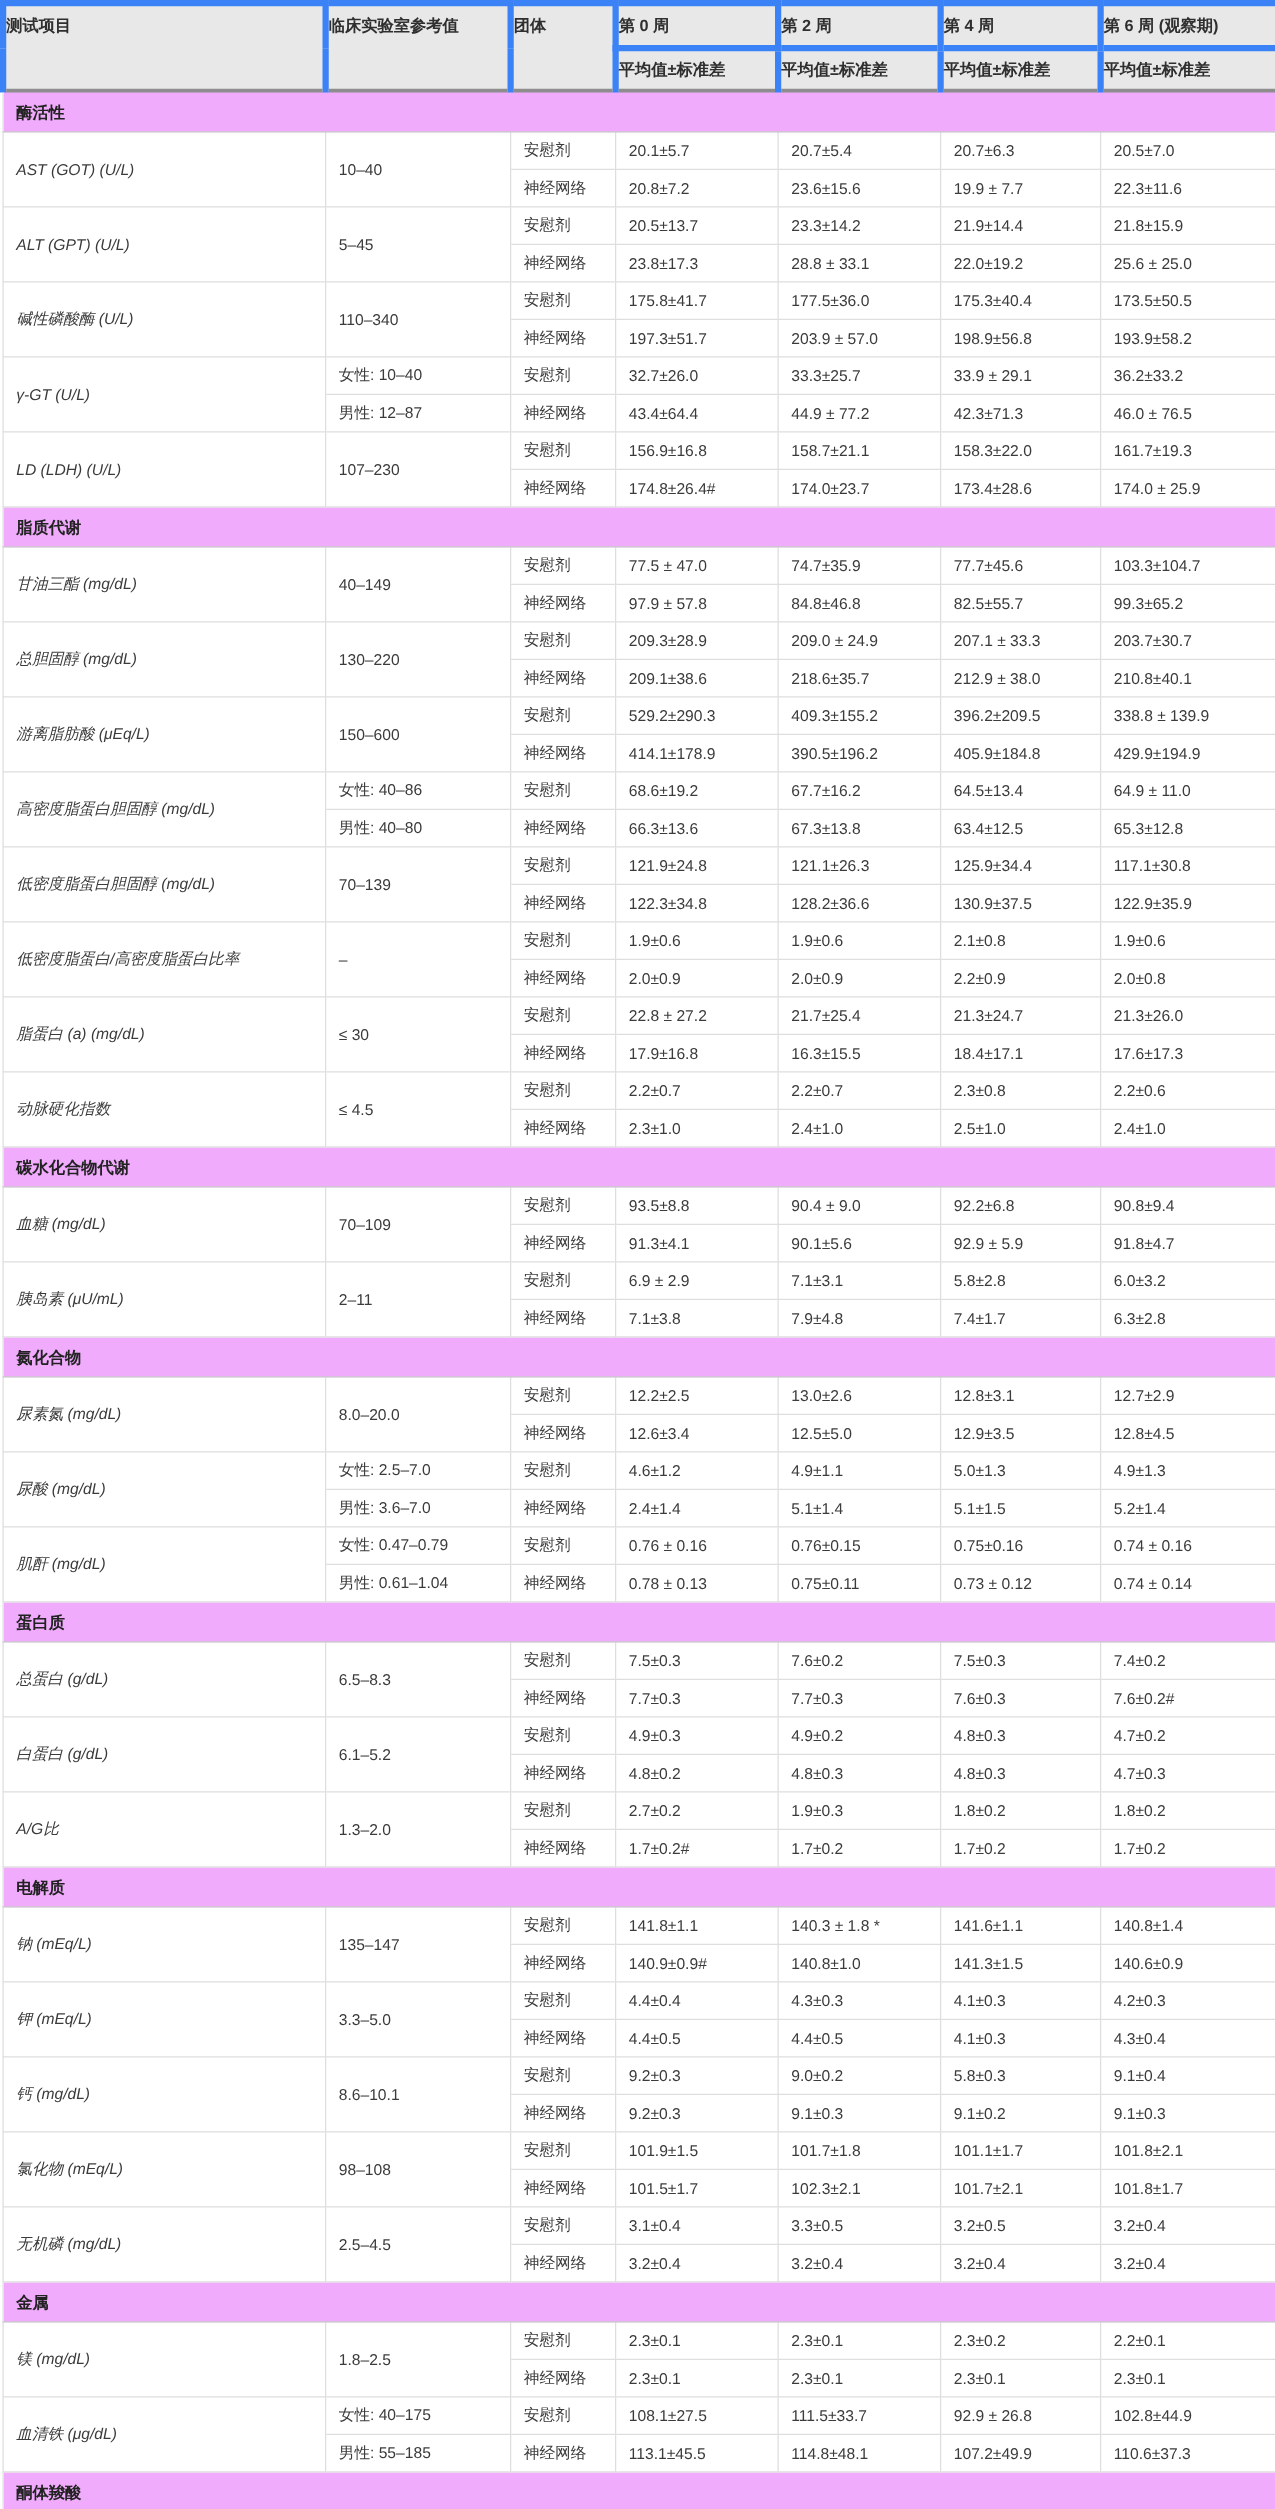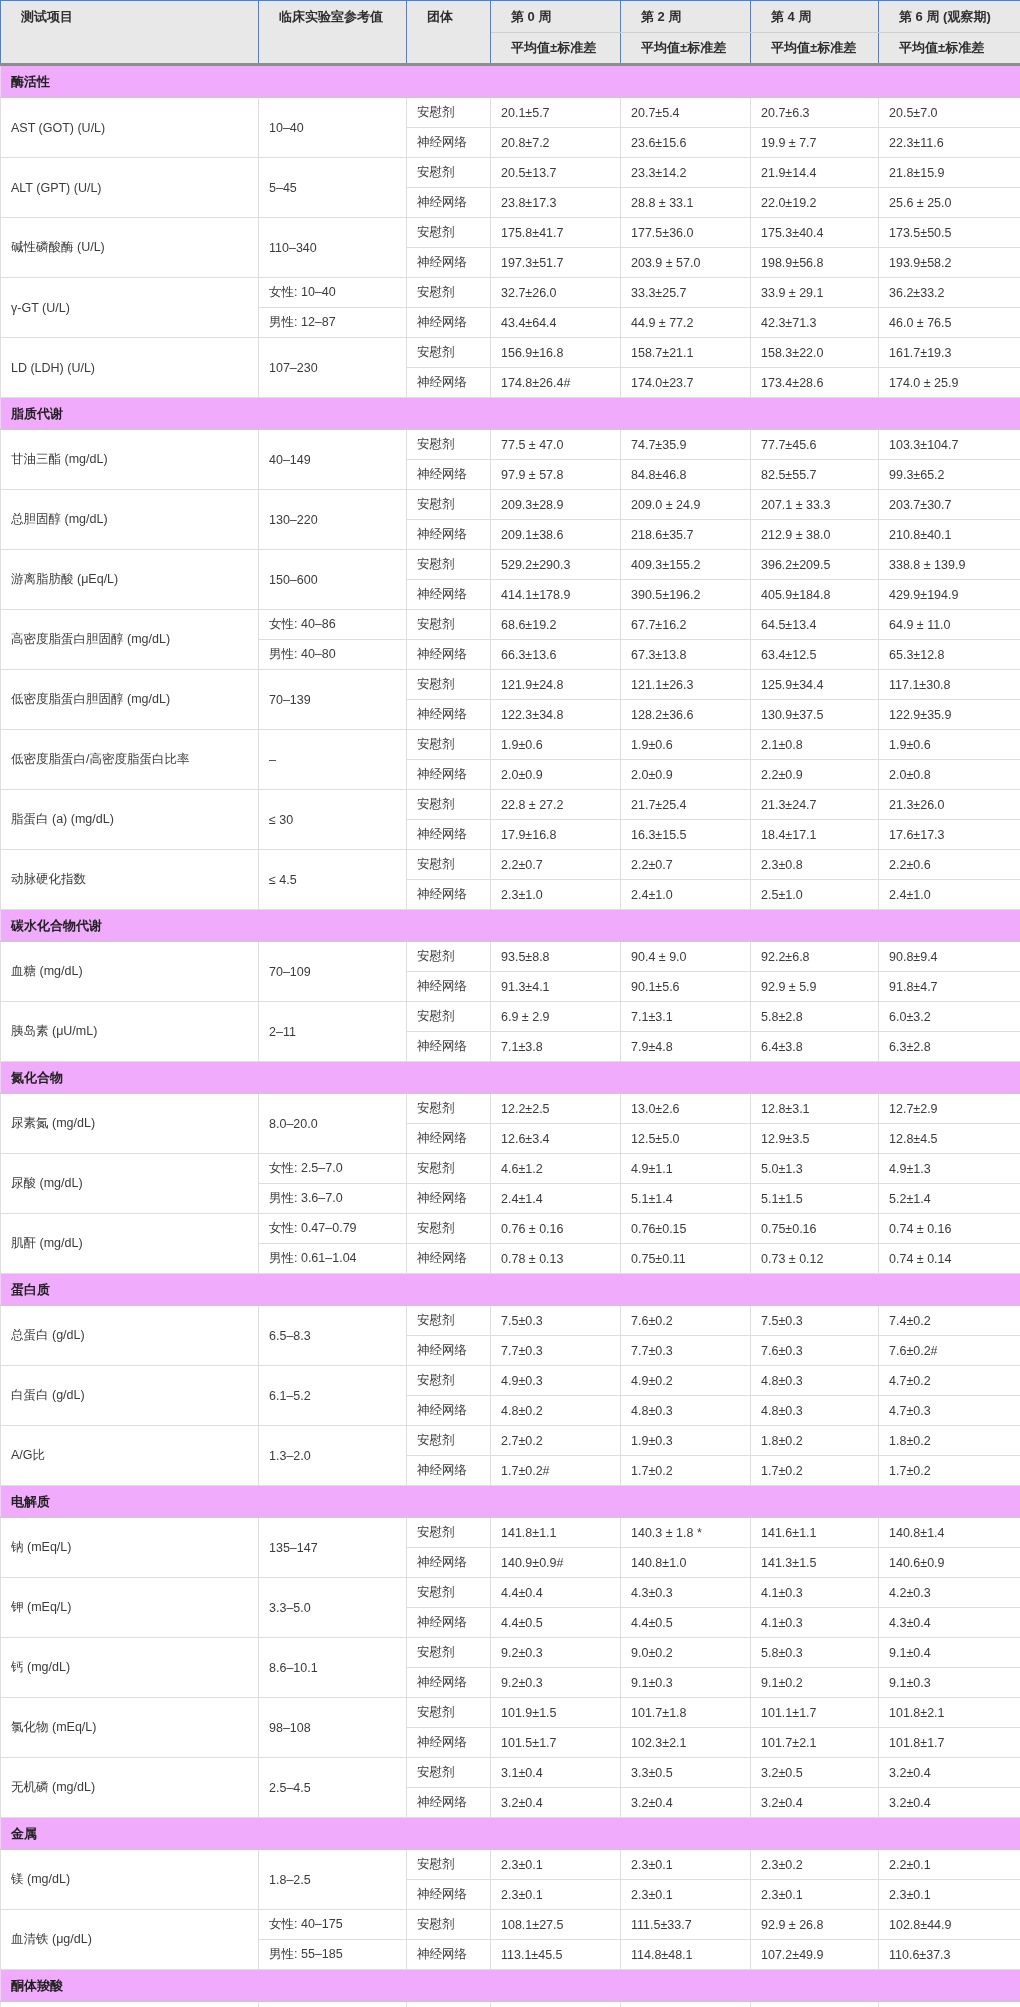--- a/index.html
+++ b/index.html
@@ -28,22 +28,22 @@
   table.lab col.c-w2{width:130px;}
   table.lab col.c-w4{width:128px;}
   table.lab col.c-w6{width:142px;}
 
   
   thead th{
     background:#e8e8e8;
     text-align:left;
     font-weight:bold;
     color:#2f2f2f;
-    padding:7px 8px 6px 20px;
-    border:1px solid #3b82f6;
+    padding:7px 8px 6px 0;
+    border:5px solid #3b82f6;
     border-bottom:1px solid #cfcfcf;
     vertical-align:top;
     font-size:13px;
   }
   thead tr.h2 th{padding-top:6px;}
   thead tr.h2 th, thead th[rowspan]{border-bottom:3px solid #8d8d8d;}
 
   
   td.section{
     font-weight:bold;
@@ -57,21 +57,21 @@
 
   
   tbody td{
     padding:6px 8px 6px 10px;
     border:1px solid #dedede;
     background:#fff;
     vertical-align:middle;
     height:15px;
   }
   tbody tr.item-top td{border-top:1px solid #c9c9c9;}
-  tbody td.cell-name{color:#3b3b3b;}
+  tbody td.cell-name{color:#3b3b3b;font-style:italic;}
   tbody td.cell-ref,tbody td.cell-group{color:#3b3b3b;}
   tbody td.cell-val{color:#3b3b3b;}
   tbody td.inner{border-top:1px solid #e9e9e9;}
 </style>
 </head>
 <body>
 
 <div class="page">
   <table class="lab">
     <colgroup>
@@ -342,21 +342,21 @@
           <td class="cell-group">安慰剂</td>
           <td class="cell-val">6.9 ± 2.9</td>
           <td class="cell-val">7.1±3.1</td>
           <td class="cell-val">5.8±2.8</td>
           <td class="cell-val">6.0±3.2</td>
         </tr>
         <tr>
           <td class="cell-group inner">神经网络</td>
           <td class="cell-val inner">7.1±3.8</td>
           <td class="cell-val inner">7.9±4.8</td>
-          <td class="cell-val inner">6.4±3.8</td>
+          <td class="cell-val inner">7.4±1.7</td>
           <td class="cell-val inner">6.3±2.8</td>
         </tr>
         <tr>
           <td class="section" colspan="7">氮化合物</td>
         </tr>
         <tr class="item-top">
           <td class="cell-name" rowspan="2">尿素氮 (mg/dL)</td>
           <td class="cell-ref" rowspan="2">8.0–20.0</td>
           <td class="cell-group">安慰剂</td>
           <td class="cell-val">12.2±2.5</td>

